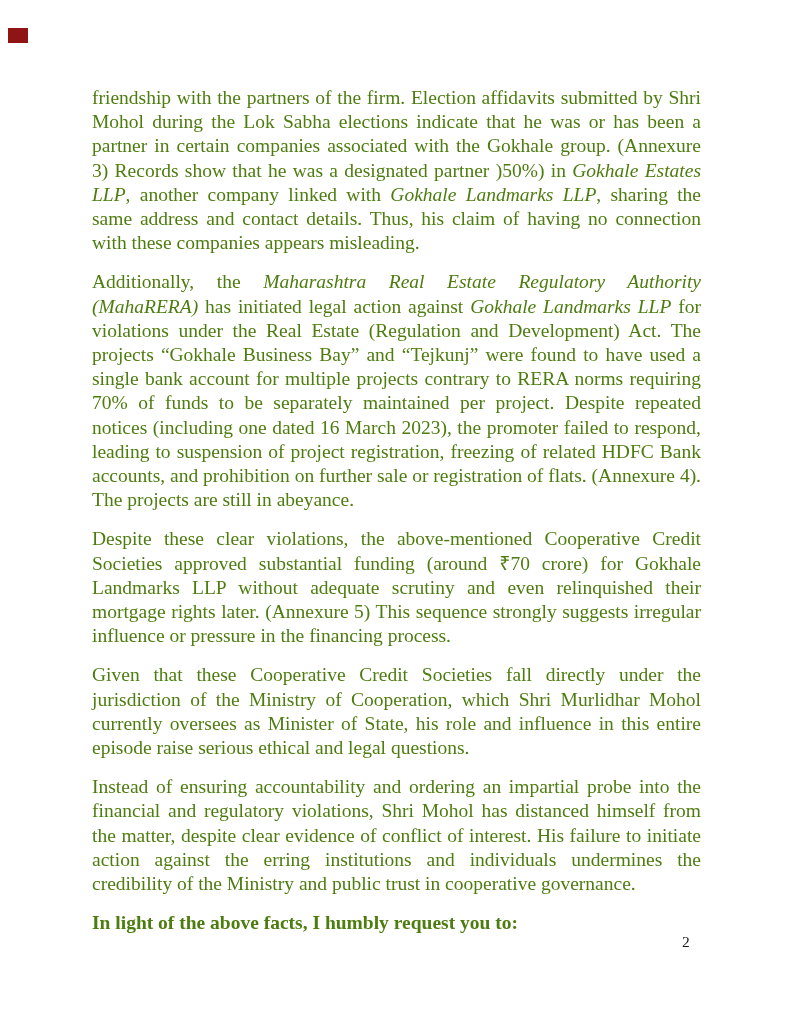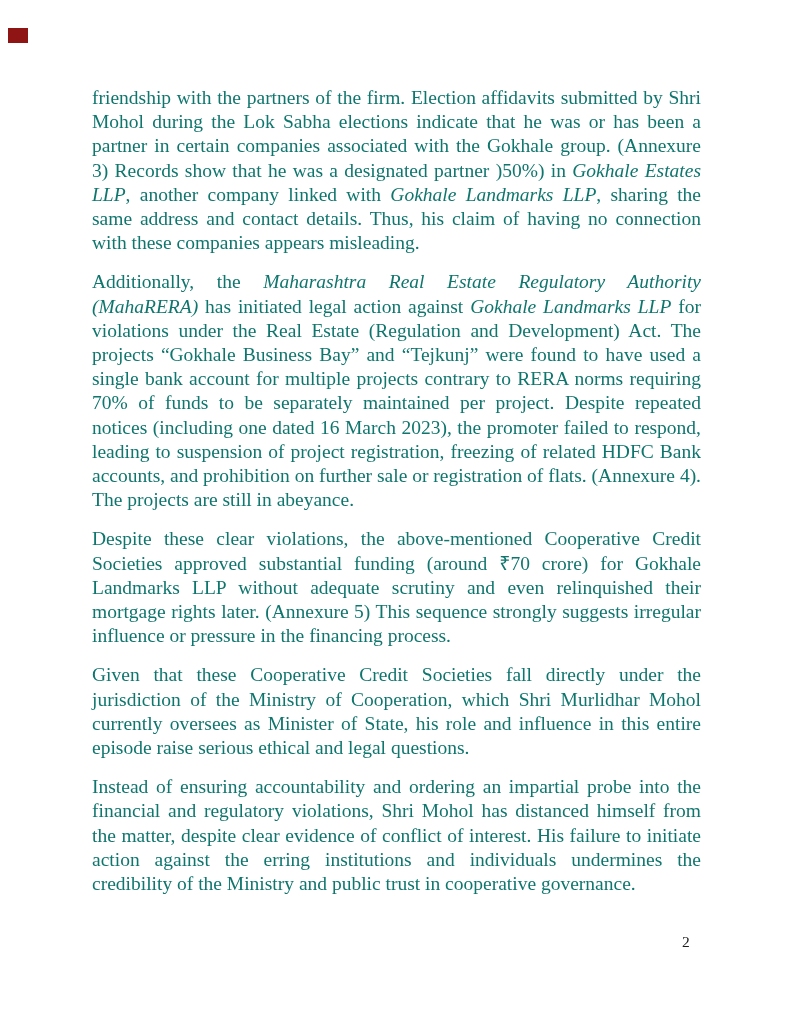--- a/index.html
+++ b/index.html
@@ -54,21 +54,22 @@
     font-family: "Liberation Serif", serif;
     font-size: 15.5px;
     color: #1b1b1b;
   }
 </style>
 </head>
 <body>
 
 <div class="page" style="background: rgb(255, 255, 255);">
   <div class="corner-mark" style="background: rgb(143, 20, 20);"></div>
-  <div class="doc-body" style="color: #0f766e;">
+  <div class="doc-body" style="color: #4d7c0f;">
       <p><span>friendship with the partners of the firm. Election affidavits submitted by Shri Mohol during the Lok Sabha elections indicate that he was or has been a partner in certain companies associated with the Gokhale group. (Annexure 3) Records show that he was a designated partner )50%) in </span><span class="italic">Gokhale Estates LLP</span><span>, another company linked with </span><span class="italic">Gokhale Landmarks LLP</span><span>, sharing the same address and contact details. Thus, his claim of having no connection with these companies appears misleading.</span></p>
       <p><span>Additionally, the </span><span class="italic">Maharashtra Real Estate Regulatory Authority (MahaRERA)</span><span> has initiated legal action against </span><span class="italic">Gokhale Landmarks LLP</span><span> for violations under the Real Estate (Regulation and Development) Act. The projects “Gokhale Business Bay” and “Tejkunj” were found to have used a single bank account for multiple projects contrary to RERA norms requiring 70% of funds to be separately maintained per project. Despite repeated notices (including one dated 16 March 2023), the promoter failed to respond, leading to suspension of project registration, freezing of related HDFC Bank accounts, and prohibition on further sale or registration of flats. (Annexure 4). The projects are still in abeyance.</span></p>
       <p><span>Despite these clear violations, the above-mentioned Cooperative Credit Societies approved substantial funding (around ₹70 crore) for Gokhale Landmarks LLP without adequate scrutiny and even relinquished their mortgage rights later. (Annexure 5) This sequence strongly suggests irregular influence or pressure in the financing process.</span></p>
       <p><span>Given that these Cooperative Credit Societies fall directly under the jurisdiction of the Ministry of Cooperation, which Shri Murlidhar Mohol currently oversees as Minister of State, his role and influence in this entire episode raise serious ethical and legal questions.</span></p>
       <p><span>Instead of ensuring accountability and ordering an impartial probe into the financial and regulatory violations, Shri Mohol has distanced himself from the matter, despite clear evidence of conflict of interest. His failure to initiate action against the erring institutions and individuals undermines the credibility of the Ministry and public trust in cooperative governance.</span></p>
+      <p class="heading"><span>In light of the above facts, I humbly request you to:</span></p>
     </div>
   <div class="page-number">2</div>
 </div>
 
 </body></html>

